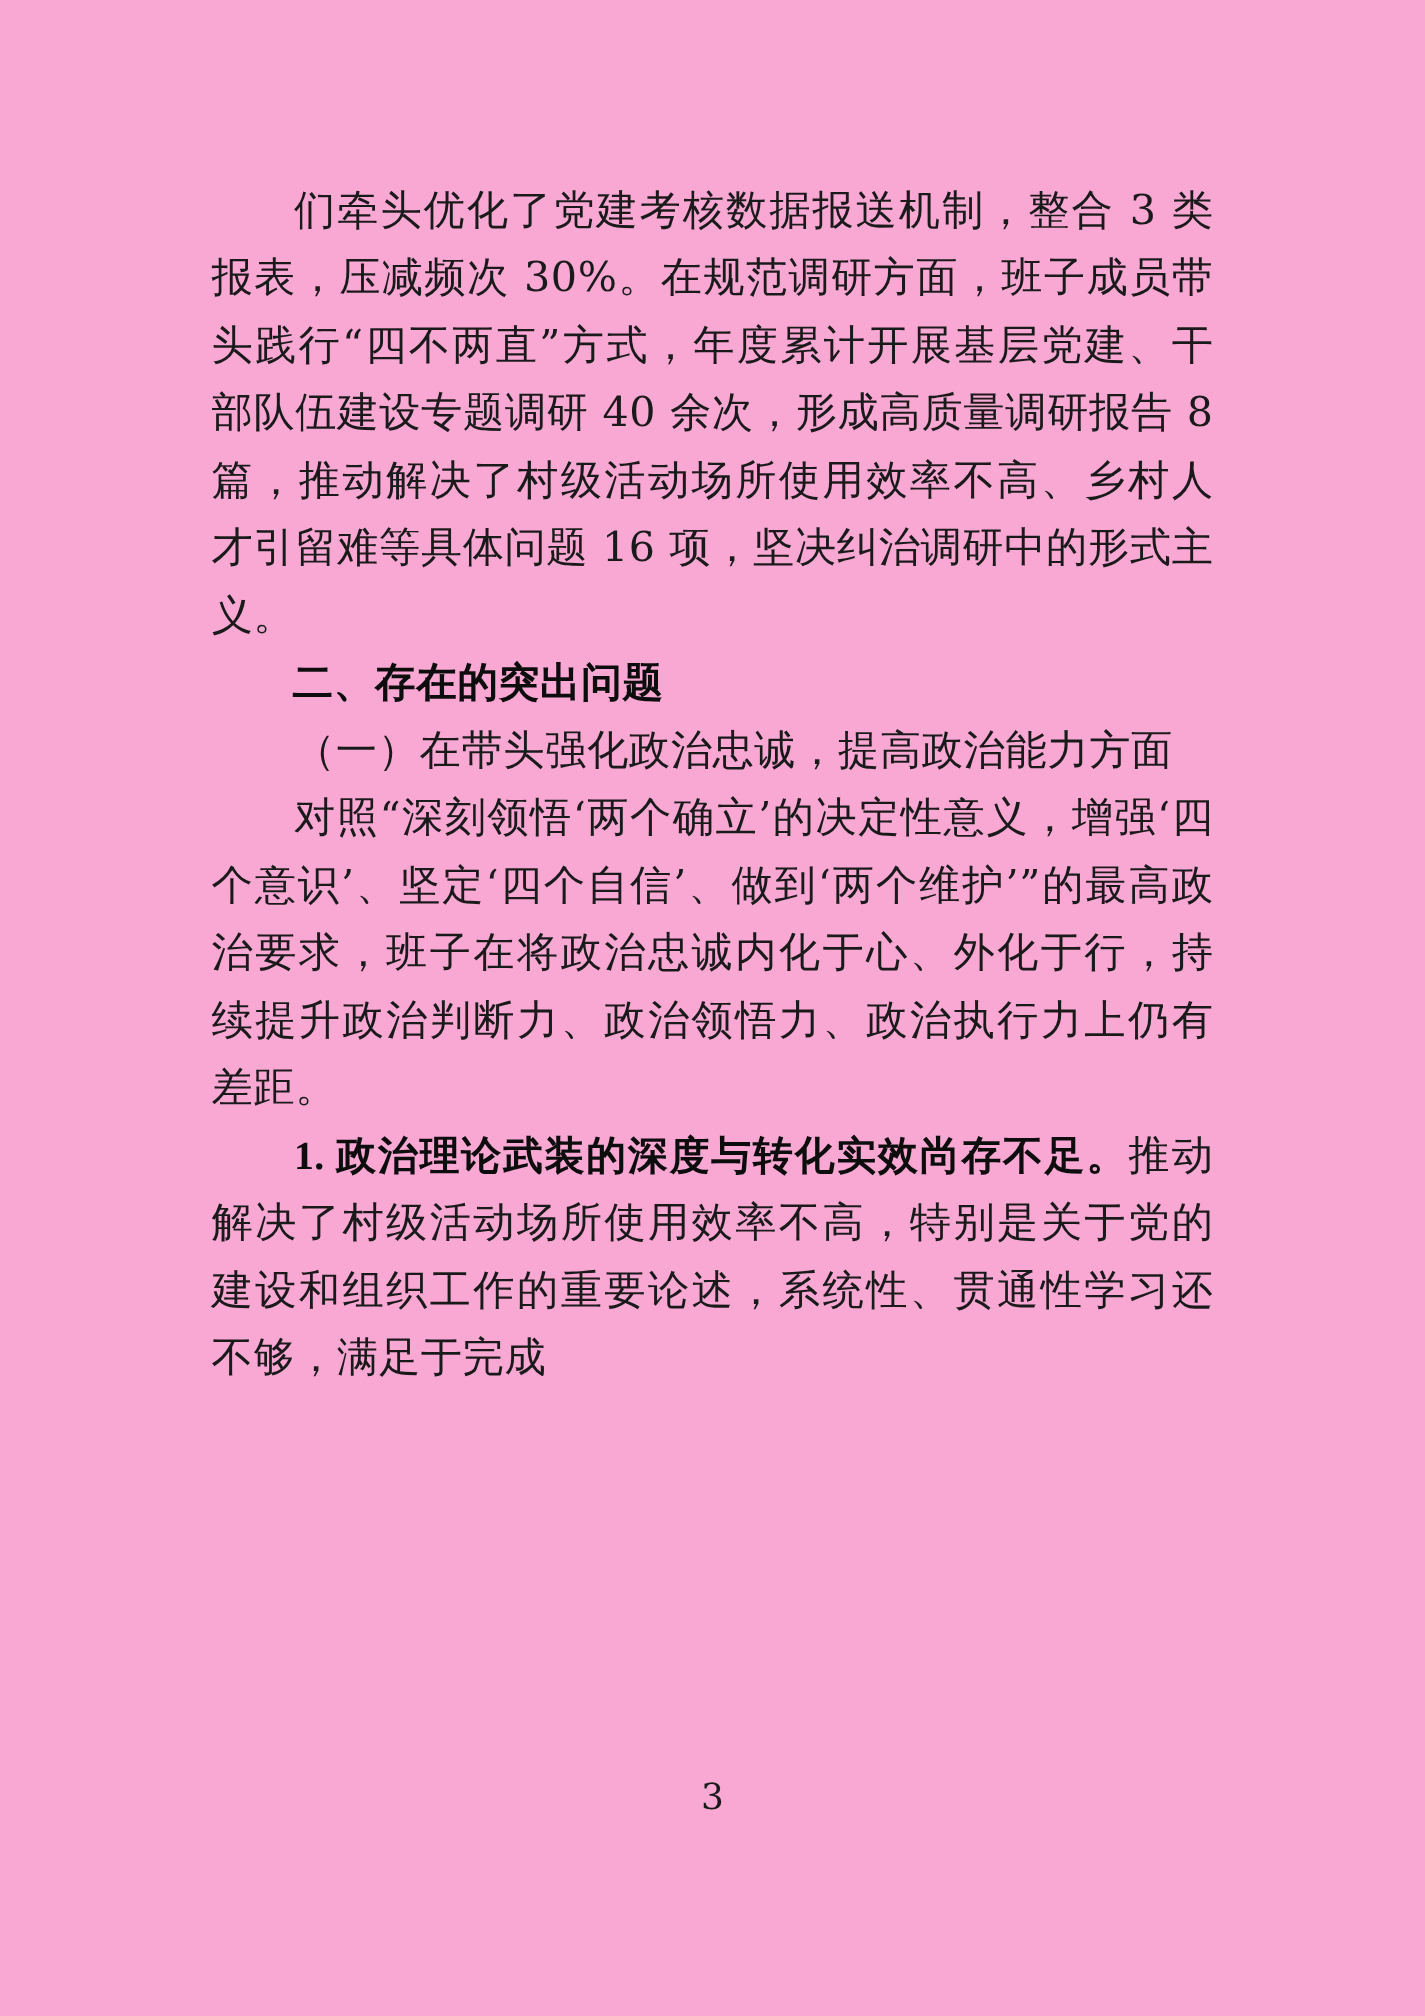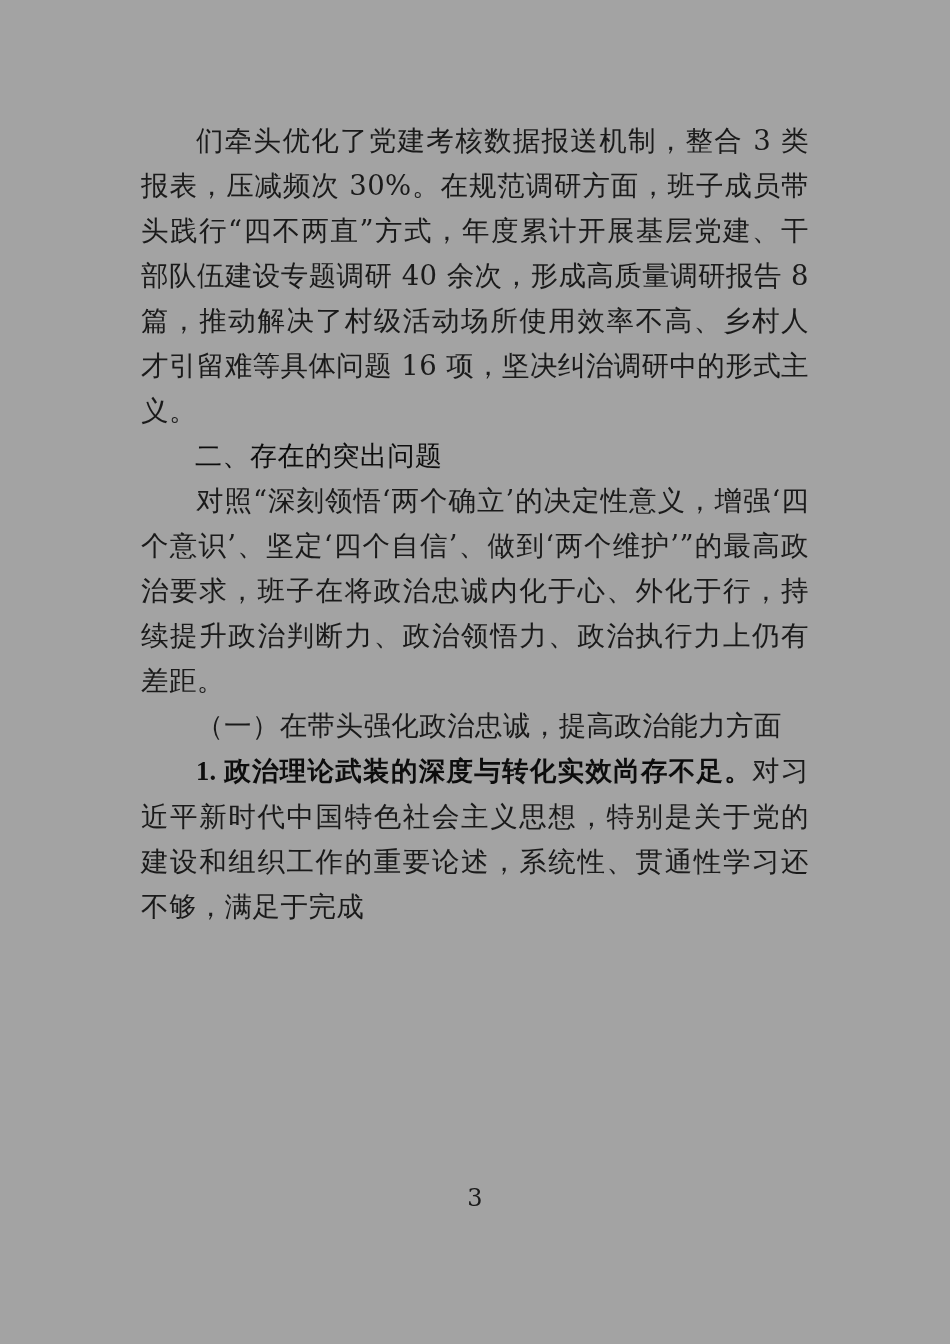--- a/index.html
+++ b/index.html
@@ -4,21 +4,21 @@
 <style>
   html, body {
     margin: 0;
     padding: 0;
     background: #ffffff;
   }
   .page {
     position: relative;
     width: 950px;
     height: 1344px;
-    background: #a3a3a3;
+    background: #f9a8d4;
     overflow: hidden;
     box-sizing: border-box;
   }
   .content {
     position: absolute;
     left: 141px;
     top: 118px;
     width: 668px;
   }
   p.para {
@@ -30,21 +30,21 @@
     text-align: justify;
     text-justify: inter-ideograph;
     text-indent: 2em;
     letter-spacing: 0.4px;
     -webkit-font-smoothing: antialiased;
   }
   .heading {
     margin: 0;
     font-family: "DejaVu Sans", "Liberation Sans", sans-serif;
     font-size: 27px;
-    font-weight: 400;
+    font-weight: 700;
     line-height: 45px;
     color: #0d0d0d;
     text-indent: 2em;
     letter-spacing: 0.5px;
   }
   .lead {
     font-family: Liberation Serif, serif;
     font-weight: 700;
     font-size: 26.5px;
     color: #0d0d0d;
@@ -65,22 +65,22 @@
 <body>
 
 <div class="page">
   <div class="content">
 
     <p class="para">们牵头优化了党建考核数据报送机制，整合 3 类报表，压减频次 30%。在规范调研方面，班子成员带头践行“四不两直”方式，年度累计开展基层党建、干部队伍建设专题调研 40 余次，形成高质量调研报告 8 篇，推动解决了村级活动场所使用效率不高、乡村人才引留难等具体问题 16 项，坚决纠治调研中的形式主义。</p>
 
 
     <p class="heading">二、存在的突出问题</p>
 
+    <p class="para">（一）在带头强化政治忠诚，提高政治能力方面</p>
+
     <p class="para">对照“深刻领悟‘两个确立’的决定性意义，增强‘四个意识’、坚定‘四个自信’、做到‘两个维护’”的最高政治要求，班子在将政治忠诚内化于心、外化于行，持续提升政治判断力、政治领悟力、政治执行力上仍有差距。</p>
 
-    <p class="para">（一）在带头强化政治忠诚，提高政治能力方面</p>
-
-    <p class="para"><span class="lead">1. 政治理论武装的深度与转化实效尚存不足。</span><span>对习近平新时代中国特色社会主义思想，特别是关于党的建设和组织工作的重要论述，系统性、贯通性学习还不够，满足于完成</span></p>
+    <p class="para"><span class="lead">1. 政治理论武装的深度与转化实效尚存不足。</span><span>推动解决了村级活动场所使用效率不高，特别是关于党的建设和组织工作的重要论述，系统性、贯通性学习还不够，满足于完成</span></p>
 
   </div>
 
   <div class="page-number">3</div>
 </div>
 
 </body></html>

